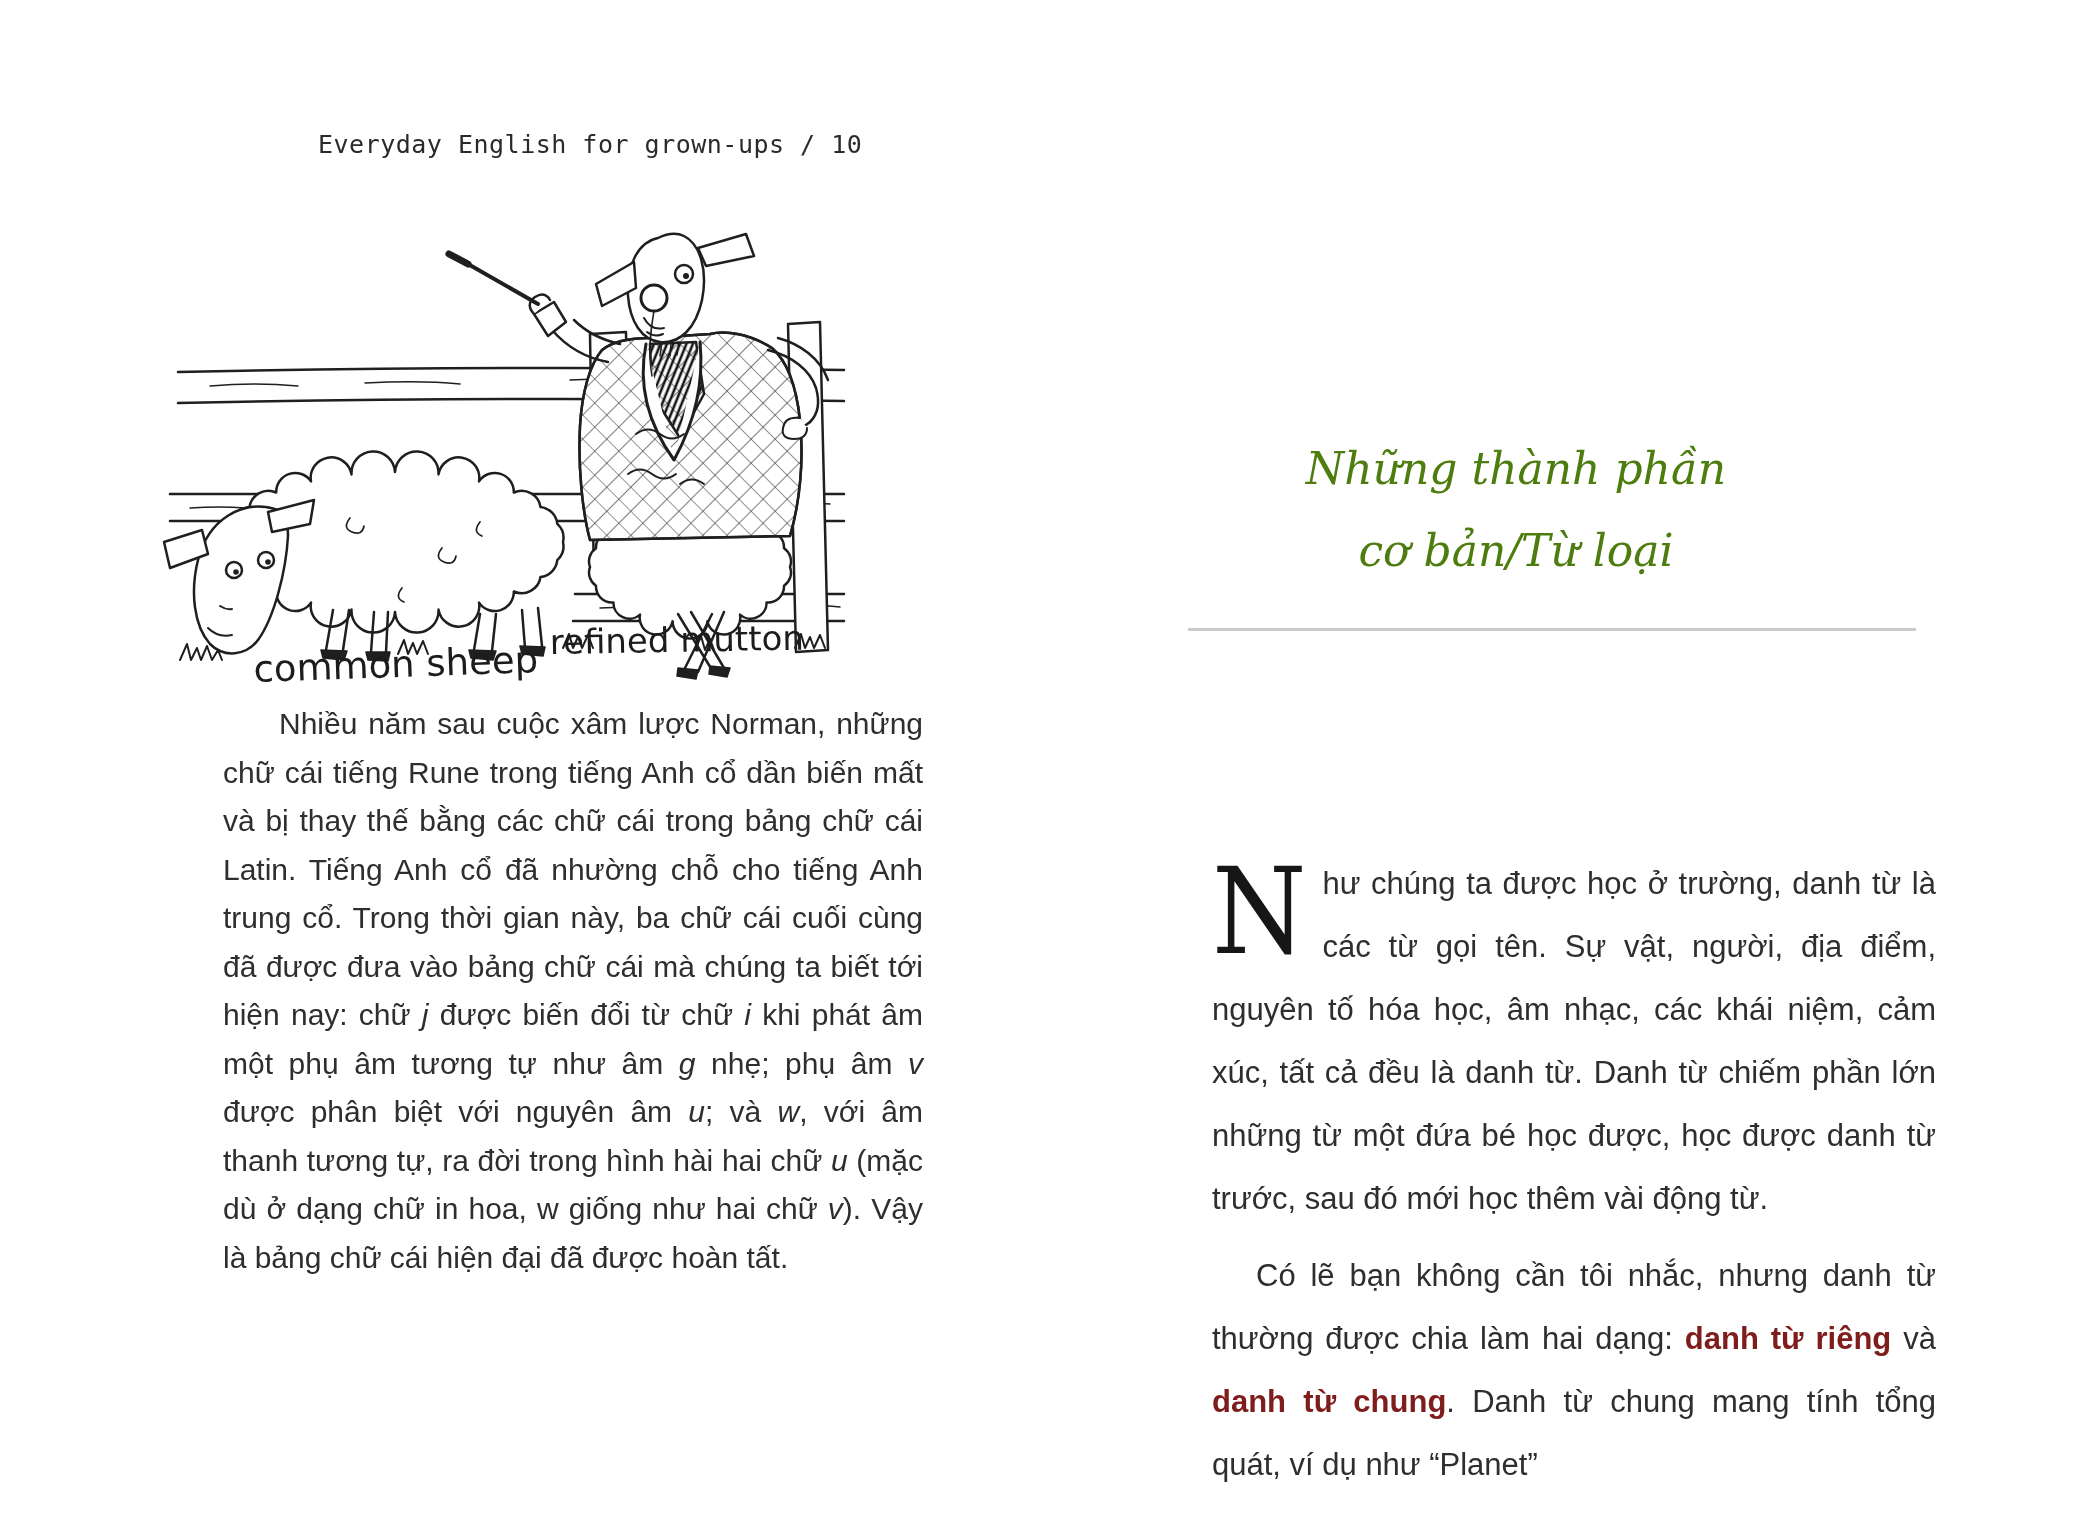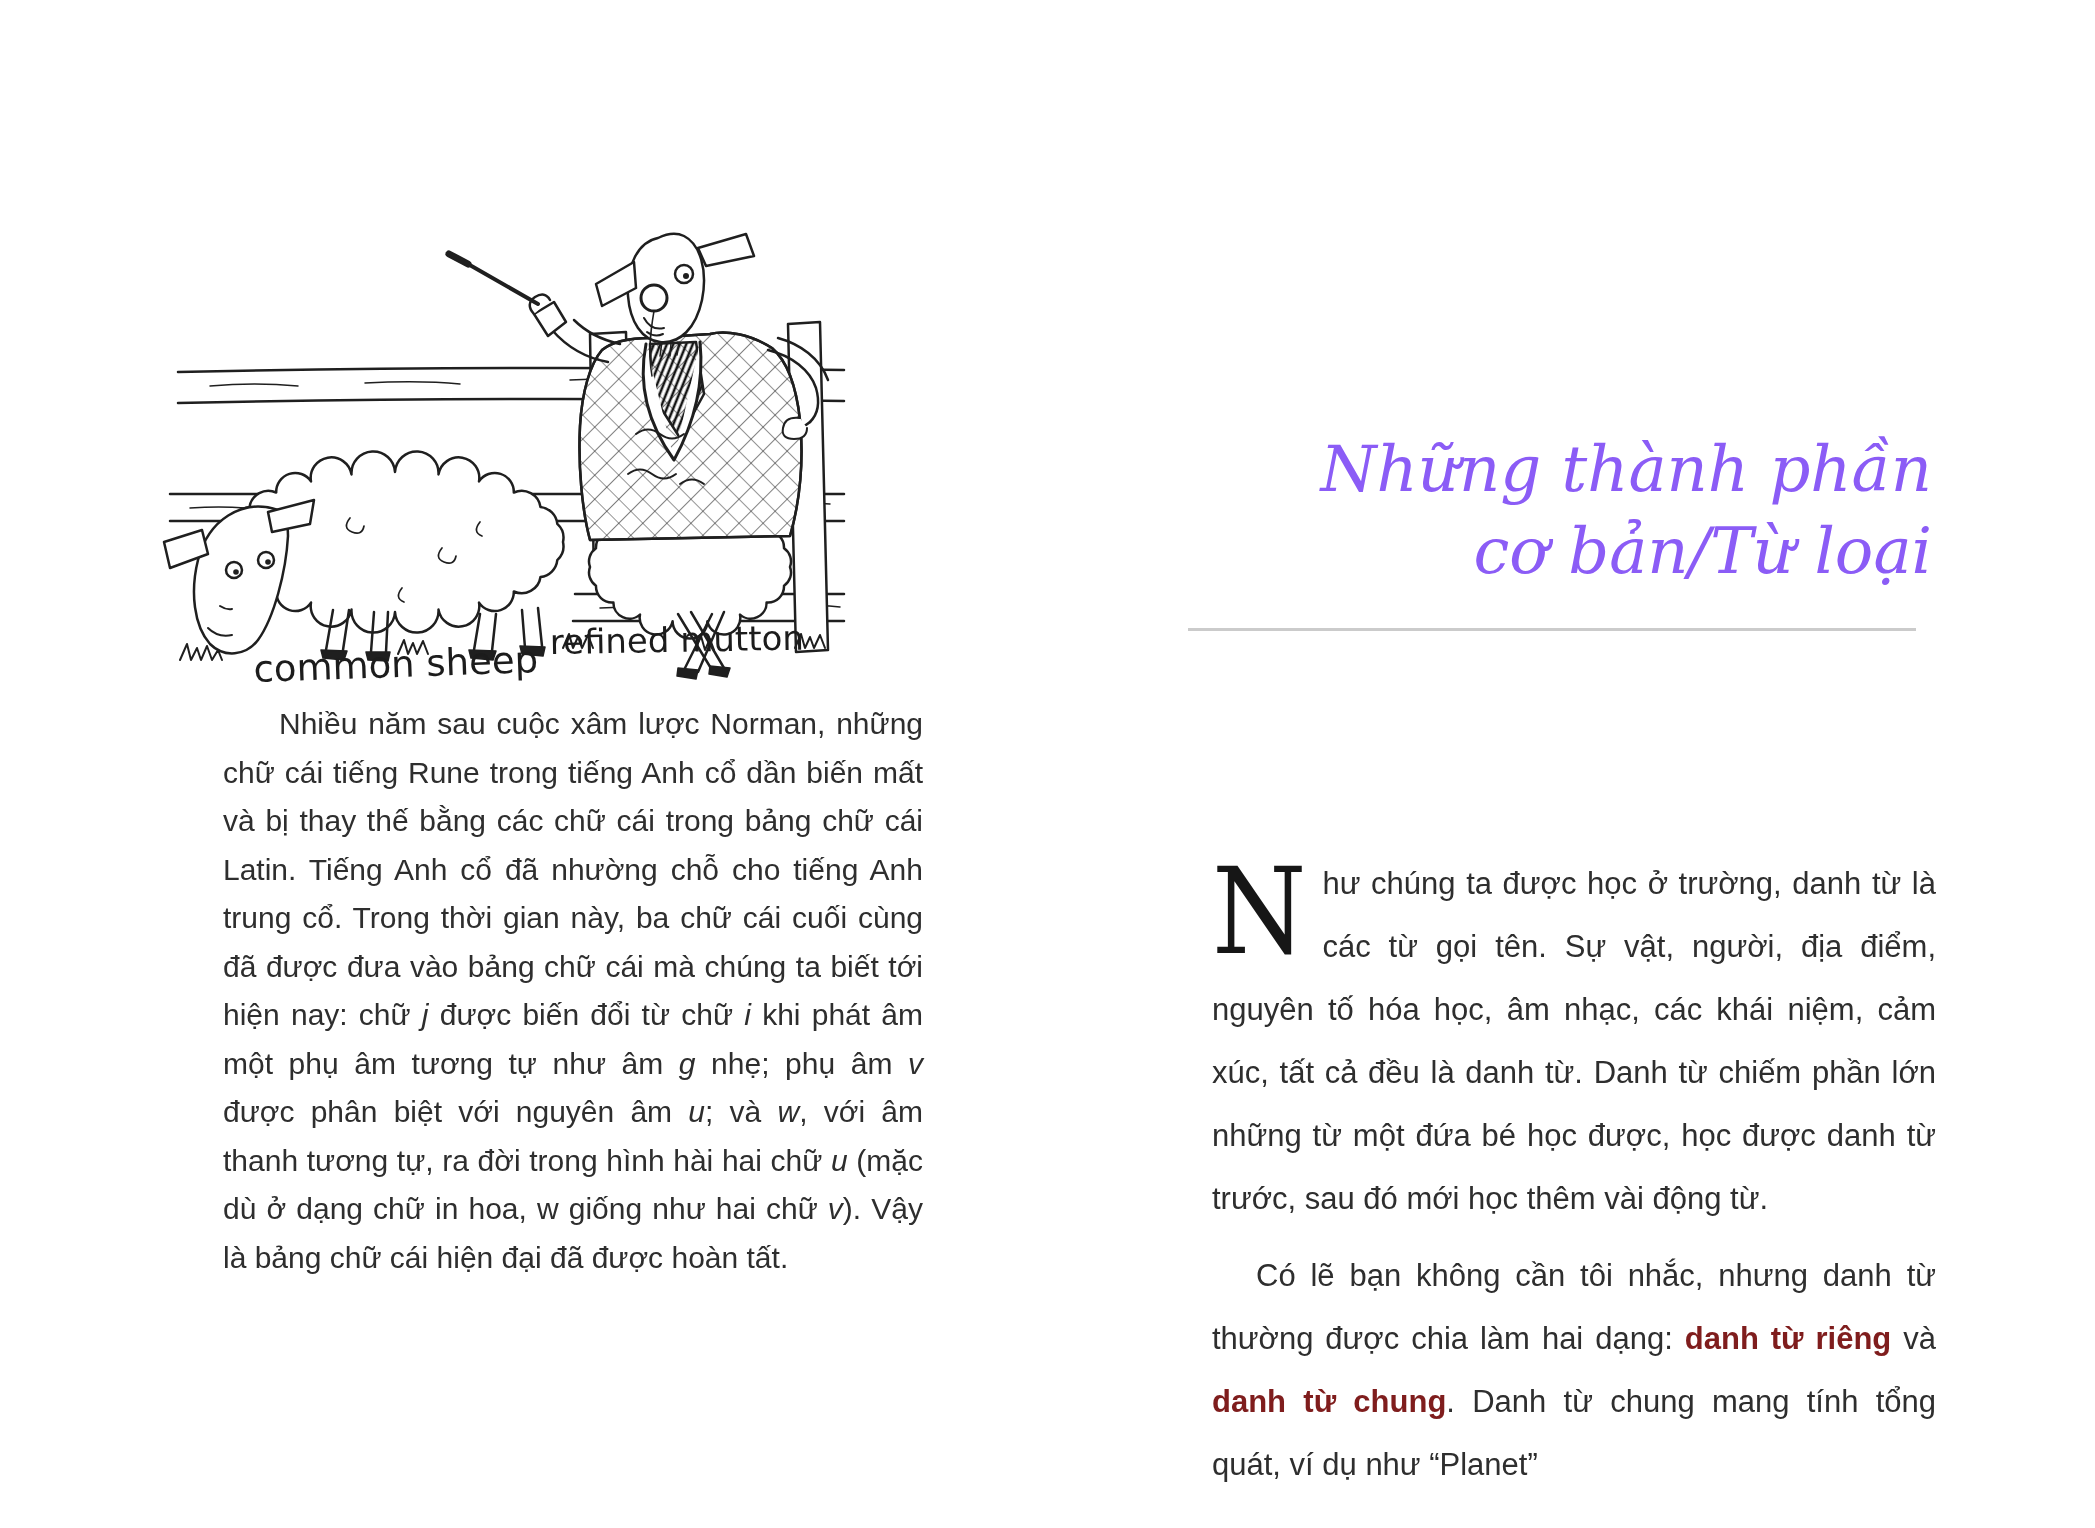--- a/index.html
+++ b/index.html
@@ -5,40 +5,41 @@
   html,body{margin:0;padding:0;background:#ffffff;}
   .canvas{position:relative;width:2095px;height:1528px;background:#ffffff;overflow:hidden;
           font-family:"Liberation Sans",sans-serif;color:#2e2e2e;}
   .page-header{position:absolute;left:318px;top:130px;font-family:"DejaVu Sans Mono",monospace;
                font-size:25px;letter-spacing:.5px;color:#2a2a2a;white-space:nowrap;}
   .illustration{position:absolute;left:150px;top:222px;width:700px;height:470px;}
   .illustration svg{display:block;width:100%;height:100%;}
   .cap{font-family:"DejaVu Sans",sans-serif;fill:#1c1c1c;}
   .body-left{position:absolute;left:183px;top:700px;width:700px;font-size:30px;line-height:48.5px;
              text-align:justify;text-indent:56px;color:#2e2e2e;font-stretch:semi-condensed;margin-left:40px;}
-  .chapter-title{position:absolute;left:1100px;top:428px;width:832px;text-align:right;
-                 font-family:"DejaVu Serif",serif;font-style:italic;font-size:64px;line-height:82px;
-                 color:#8b5cf6;}
+  .chapter-title{position:absolute;left:1100px;top:428px;width:832px;text-align:center;
+                 font-family:"DejaVu Serif",serif;font-style:italic;font-size:44px;line-height:82px;
+                 color:#4d7c0f;}
   .rule{position:absolute;left:1188px;top:628px;width:728px;height:3px;background:#cbcbcb;}
   .section-heading{position:absolute;left:1210px;top:770px;font-family:"DejaVu Serif",serif;
                    font-weight:bold;font-size:45px;color:#191919;letter-spacing:1px;white-space:nowrap;}
   .body-right{position:absolute;left:1212px;top:852px;width:724px;font-size:31px;line-height:63px;
               text-align:justify;color:#2e2e2e;font-stretch:semi-condensed;}
   .body-right p{margin:0;}
   .body-right p + p{margin-top:14px;text-indent:44px;}
   .dropcap{float:left;font-family:"DejaVu Serif",serif;font-size:120px;line-height:104px;
            padding:8px 16px 0 0;color:#161616;}
   .body-right b{font-weight:bold;color:#7f1d1d;}
   i{font-style:italic;}
 </style>
 </head>
 <body>
 
 <div class="canvas">
 
+  <div class="page-header">Everyday English for grown-ups / 10</div>
 
   <div class="illustration">
     <svg viewBox="0 0 700 470">
       <defs>
         <pattern id="lattice" width="17" height="17" patternUnits="userSpaceOnUse" patternTransform="rotate(45)">
           <path d="M0 0H17M0 0V17" stroke="#2b2b2b" stroke-width="1.2" fill="none"></path>
         </pattern>
         <pattern id="hatch" width="6" height="6" patternUnits="userSpaceOnUse" patternTransform="rotate(112)">
           <path d="M0 3H6" stroke="#161616" stroke-width="2.6" fill="none"></path>
         </pattern>

